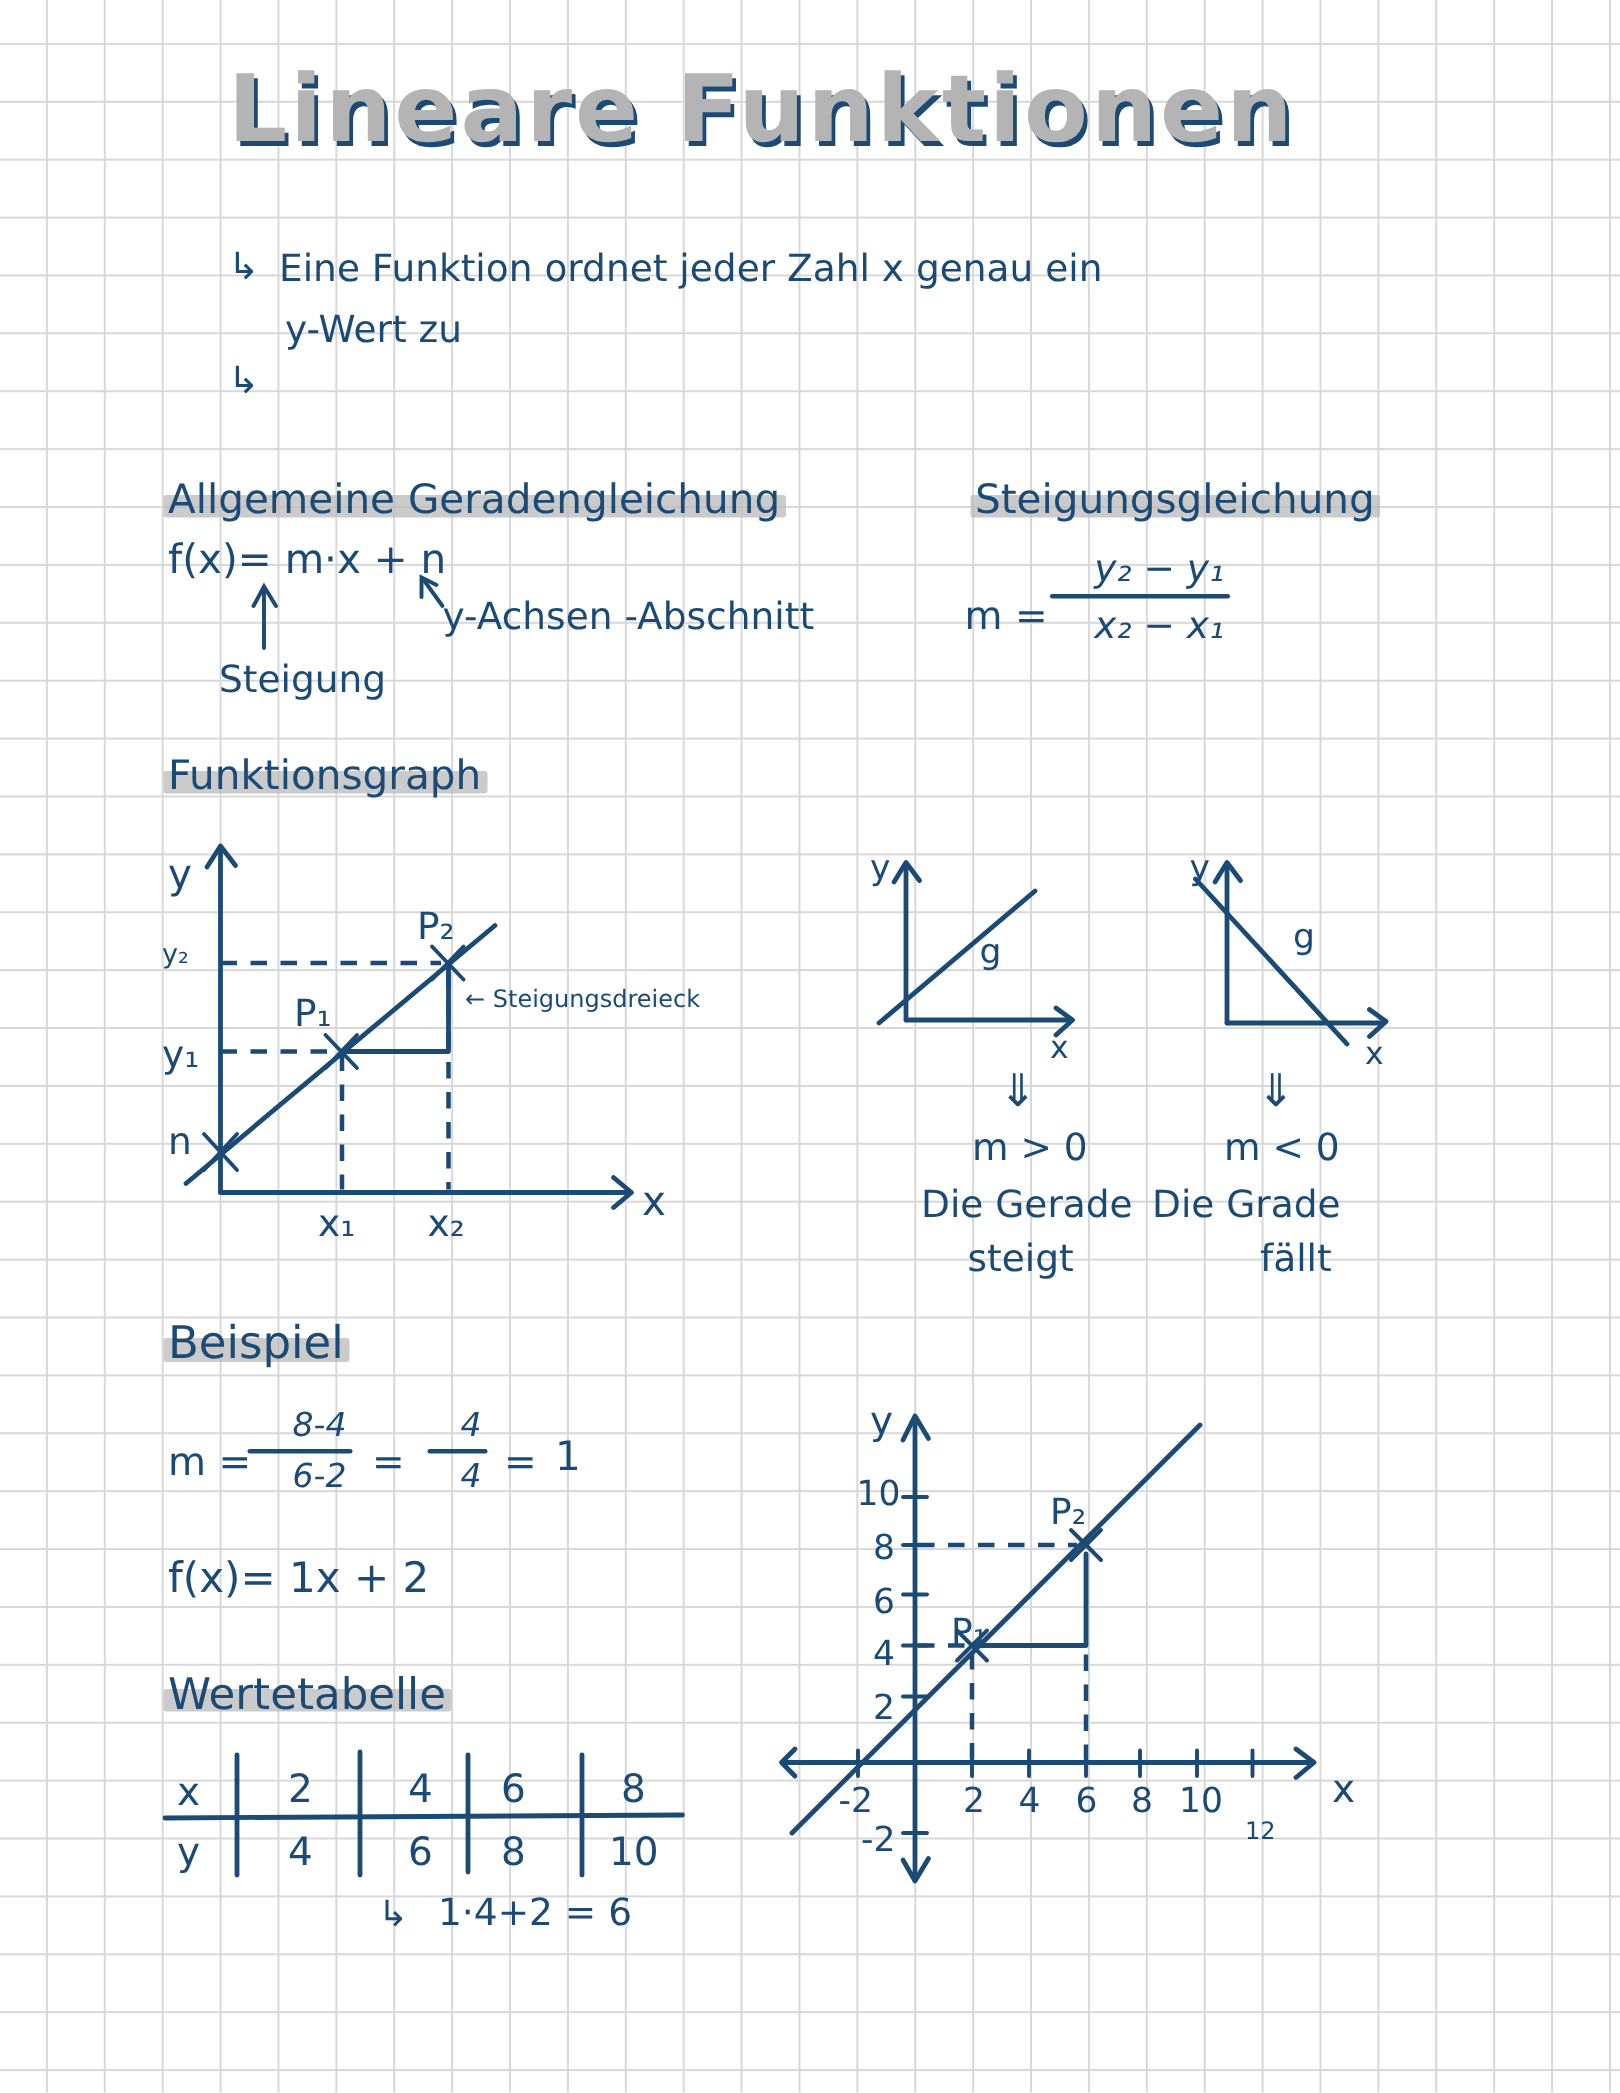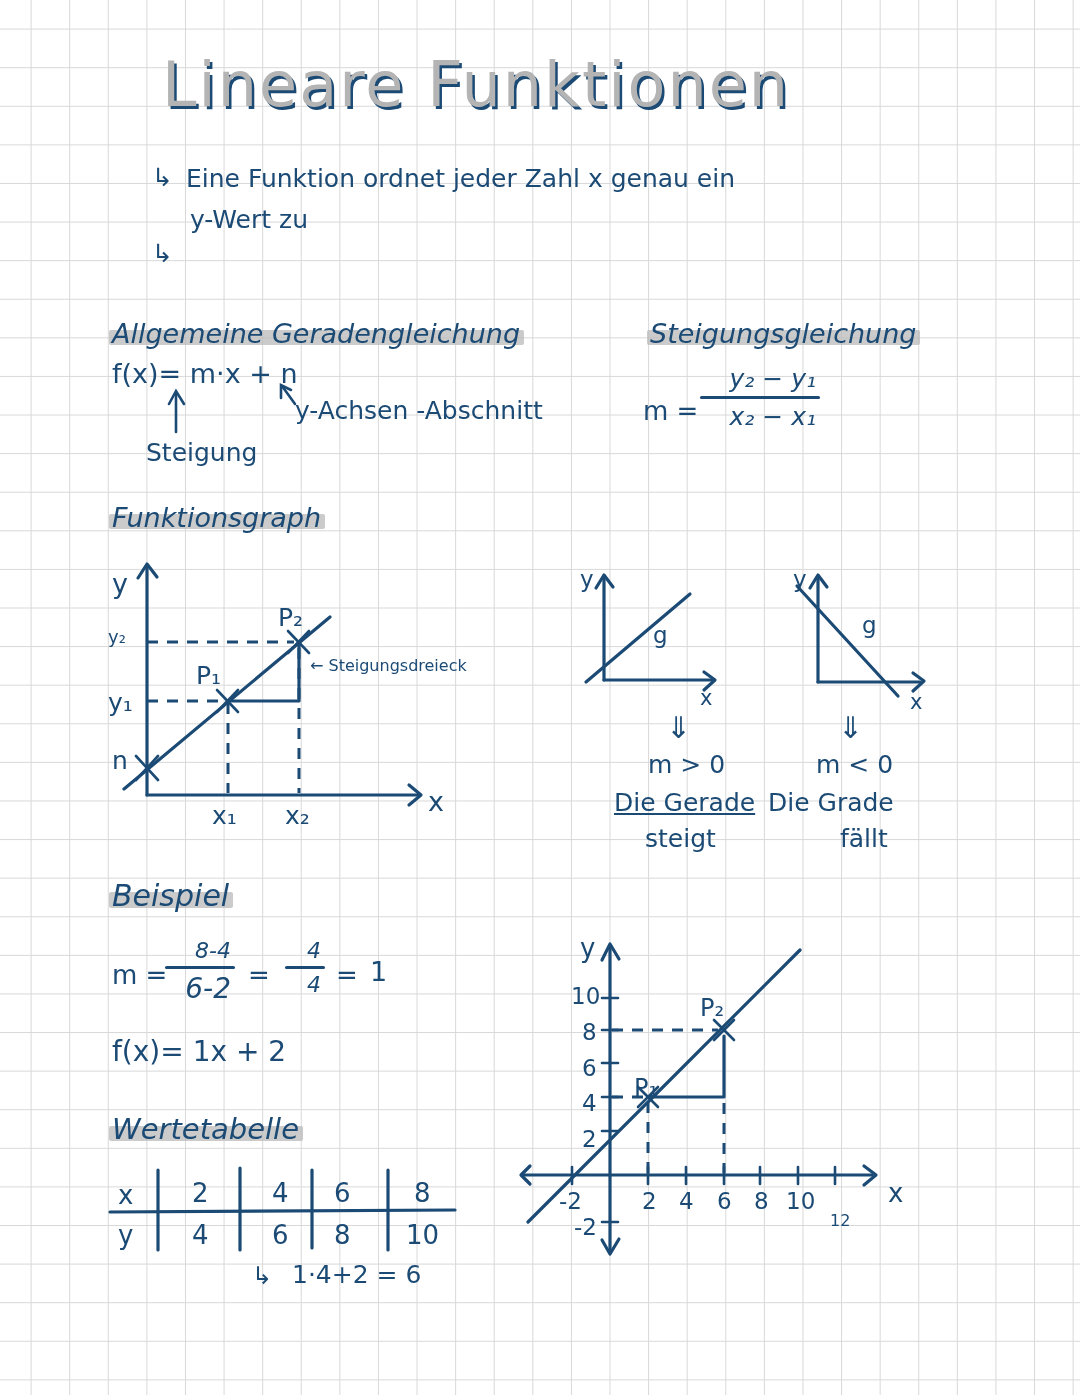--- a/index.html
+++ b/index.html
@@ -25,43 +25,41 @@
     position: absolute;
     color: #1b4a75;
     font-family: "DejaVu Sans", sans-serif;
     white-space: nowrap;
     line-height: 1;
   }
   
   #title {
     position: absolute;
     left: 152px;
-    top: 48px;
+    top: 36px;
     font-size: 62px;
-    font-weight: normal;
+    font-weight: bold;
     letter-spacing: 2px;
     color: #b4b4b4;
     -webkit-text-stroke: 0px;
     text-shadow:
       2.5px 3px 0 #1b4a75,
       -1px -1px 0 #ffffff00;
     font-family: "DejaVu Sans", sans-serif;
     white-space: nowrap;
-    margin-left: 10px;
   }
   #title::after { content: ""; }
 
   
   .hl {
     position: absolute;
     font-size: 27px;
     color: #1b4a75;
     white-space: nowrap;
     font-family: "DejaVu Sans", sans-serif;
-    font-style: italic;
   }
   .hl .band {
     position: absolute;
     left: -3px;
     right: -4px;
     top: 40%;
     height: 46%;
     background: #b9b9b9;
     opacity: .75;
     z-index: 0;
@@ -132,41 +130,41 @@
   <div class="ink" style="left:285px; top:803px; font-size:25px;">x₂</div>
   <div class="ink" style="left:196px; top:663px; font-size:25px;">P₁</div>
   <div class="ink" style="left:278px; top:605px; font-size:25px;">P₂</div>
   <div class="ink" style="left:310px; top:658px; font-size:16px;">← Steigungsdreieck</div>
 
   <div class="ink" style="left:580px; top:568px; font-size:23px;">y</div>
   <div class="ink" style="left:700px; top:688px; font-size:21px;">x</div>
   <div class="ink" style="left:653px; top:624px; font-size:23px;">g</div>
   <div class="ink" style="left:666px; top:713px; font-size:30px;">⇓</div>
   <div class="ink" style="left:648px; top:752px; font-size:25px;">m &gt; 0</div>
-  <div class="ink" style="left:614px; top:790px; font-size:25px;text-decoration:underline;">Die Gerade</div>
+  <div class="ink" style="left:614px; top:790px; font-size:25px;">Die Gerade</div>
   <div class="ink" style="left:645px; top:826px; font-size:25px;">steigt</div>
 
   <div class="ink" style="left:793px; top:568px; font-size:23px;">y</div>
   <div class="ink" style="left:910px; top:692px; font-size:21px;">x</div>
   <div class="ink" style="left:862px; top:614px; font-size:23px;">g</div>
   <div class="ink" style="left:838px; top:713px; font-size:30px;">⇓</div>
   <div class="ink" style="left:816px; top:752px; font-size:25px;">m &lt; 0</div>
   <div class="ink" style="left:768px; top:790px; font-size:25px;">Die Grade</div>
   <div class="ink" style="left:840px; top:826px; font-size:25px;">fällt</div>
 
   <div class="hl" style="left:112px; top:878px; font-size:30px;">
     <span class="band"></span>
     <span class="txt">Beispiel</span>
   </div>
 
   <div class="ink" style="left:112px; top:962px; font-size:26px;">m =</div>
   <div class="frac" style="left:165px; top:938px; width:70px;">
     <span class="num" style="font-size:22px;">8-4</span>
     <span class="bar"></span>
-    <span class="den" style="font-size:28px;">6-2</span>
+    <span class="den" style="font-size:22px;">6-2</span>
   </div>
   <div class="ink" style="left:248px; top:962px; font-size:26px;">=</div>
   <div class="frac" style="left:285px; top:938px; width:40px;">
     <span class="num" style="font-size:22px;">4</span>
     <span class="bar"></span>
     <span class="den" style="font-size:22px;">4</span>
   </div>
   <div class="ink" style="left:336px; top:962px; font-size:26px;">=</div>
   <div class="ink" style="left:370px; top:958px; font-size:27px;">1</div>
 

